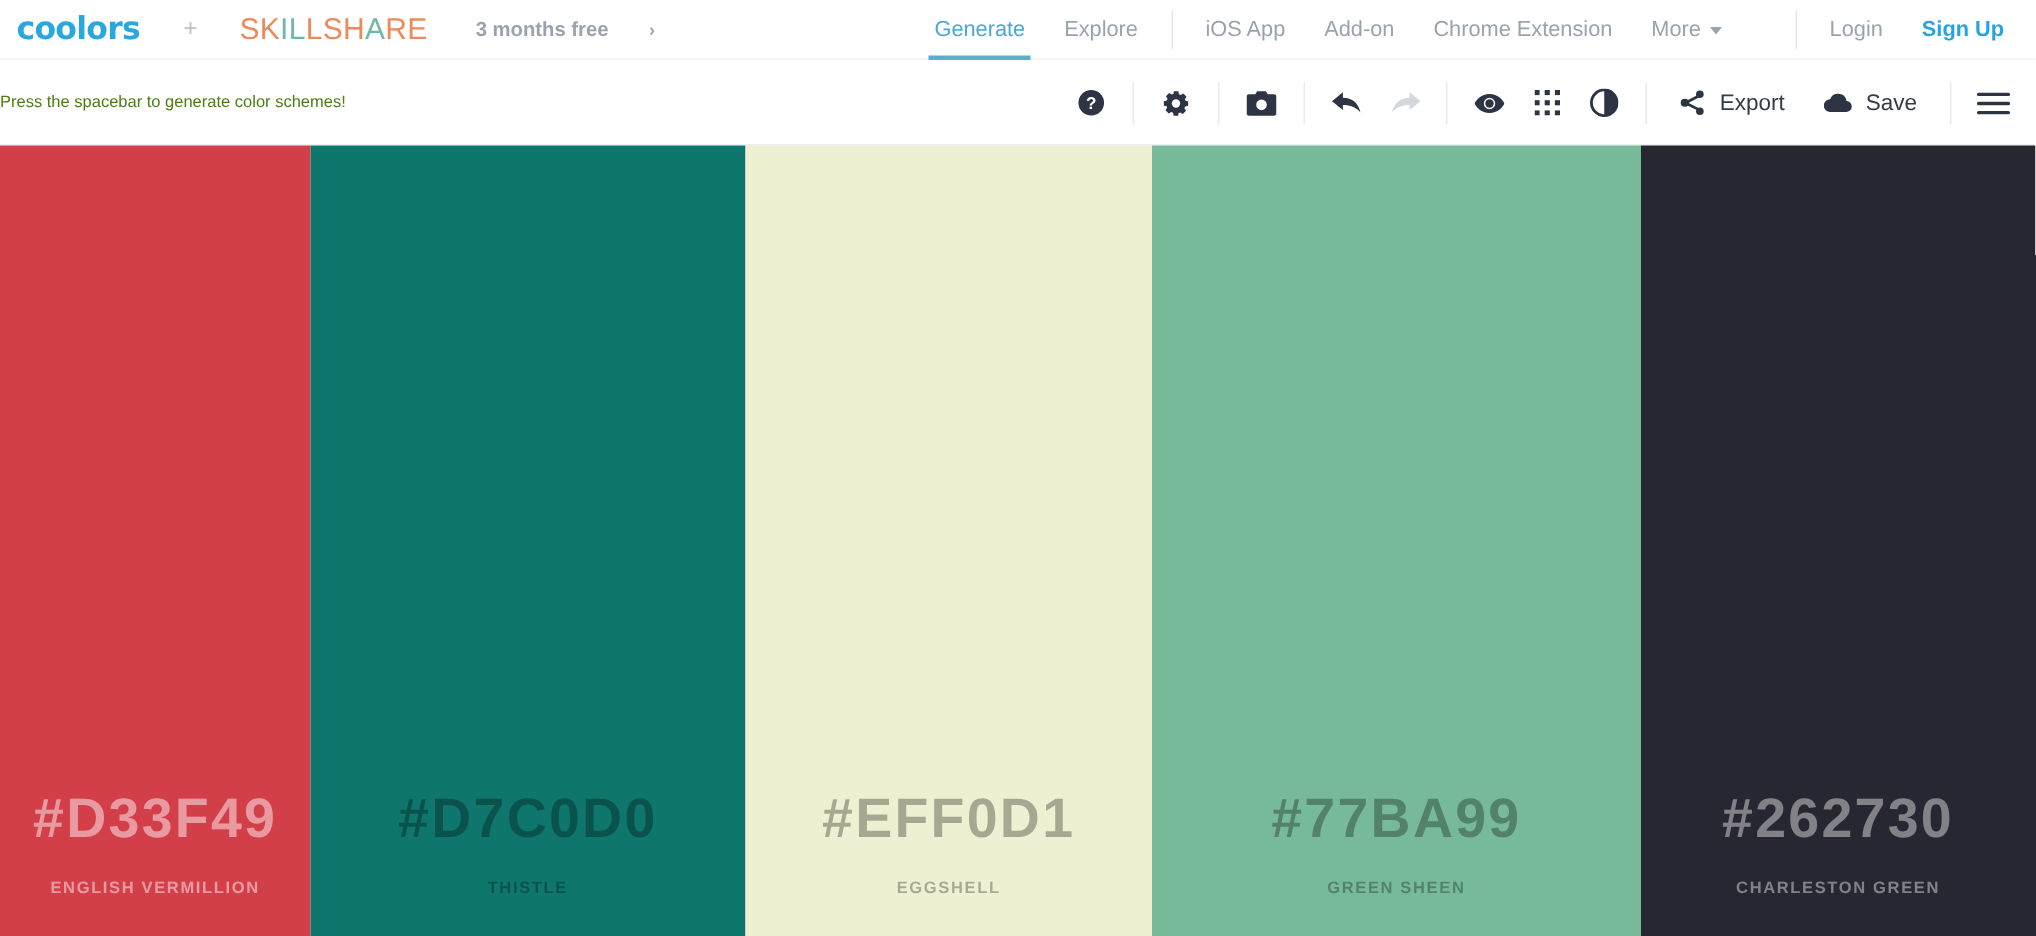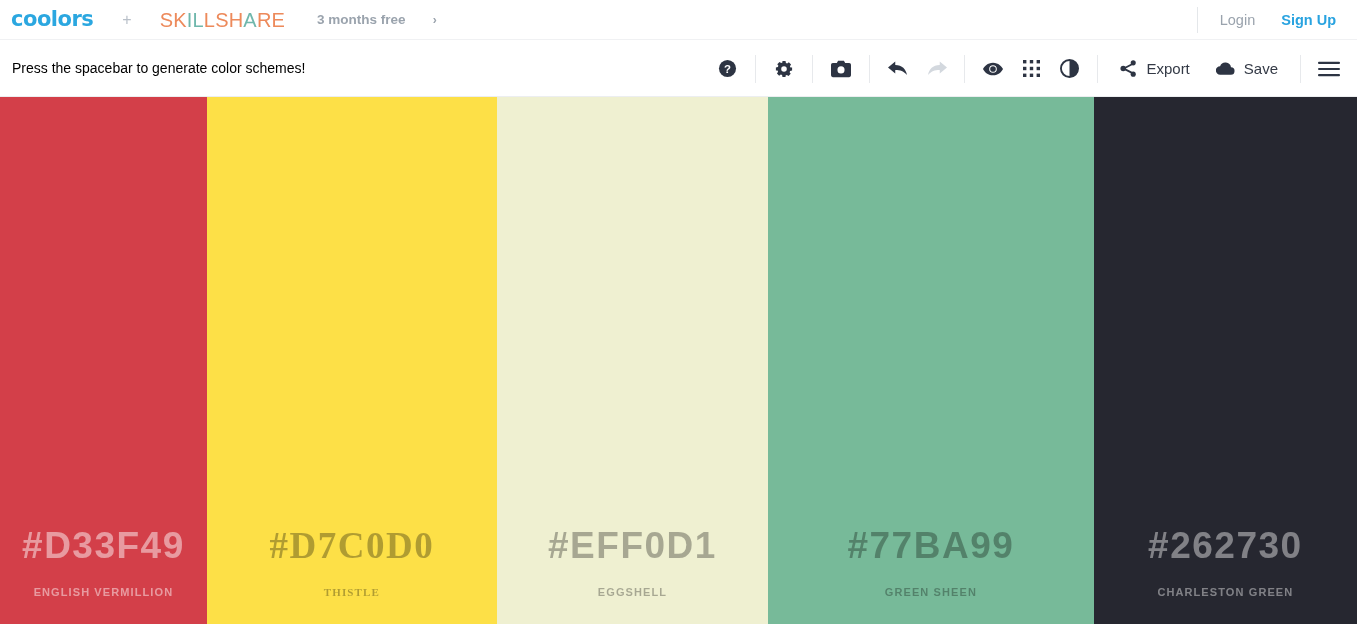--- a/index.html
+++ b/index.html
@@ -120,23 +120,23 @@
   
   .toolbar {
     height: 57px;
     display: flex;
     align-items: center;
     background: #fff;
     border-bottom: 1px solid #eceef0;
     position: relative;
   }
   .toolbar-hint {
-    padding-left: 12px;
-    font-size: 14px;
-    color: #000000;
+    padding-left: 0;
+    font-size: 11px;
+    color: #4d7c0f;
     white-space: nowrap;
   }
   .toolbar-right {
     position: absolute;
     right: 0; top: 0;
     height: 57px;
     display: flex;
     align-items: center;
   }
   .tb-group {
@@ -207,20 +207,32 @@
 <div class="topnav">
 
   <div class="brand-zone">
     <span class="logo-coolors">coolors</span>
     <span class="logo-plus">+</span>
     <span class="logo-skillshare" id="skillshare-logo"><span class="ss-o">S</span><span class="ss-o">K</span><span class="ss-t">I</span><span class="ss-t">L</span><span class="ss-o">L</span><span class="ss-o">S</span><span class="ss-o">H</span><span class="ss-t">A</span><span class="ss-o">R</span><span class="ss-o">E</span></span>
     <span class="promo-text">3 months free</span>
     <span class="promo-arrow">›</span>
   </div>
 
+  <div class="nav-center">
+    <div class="nav-item active">Generate</div>
+    <div class="nav-item">Explore</div>
+    <div class="nav-sep"></div>
+    <div class="nav-item">iOS App</div>
+    <div class="nav-item">Add-on</div>
+    <div class="nav-item">Chrome Extension</div>
+    <div class="nav-item">
+      <span>More</span>
+      <span class="caret"></span>
+    </div>
+  </div>
 
   <div class="nav-right">
     <div class="nav-sep"></div>
     <div class="nav-item">Login</div>
     <div class="nav-item signup">Sign Up</div>
   </div>
 </div>
 
 <div class="toolbar">
   <div class="toolbar-hint">Press the spacebar to generate color schemes!</div>
@@ -330,21 +342,21 @@
     </div>
 
   </div>
 </div>
 
 <div class="palette" id="palette">
     <div class="swatch" style="background: rgb(211, 63, 73); color: rgba(255, 255, 255, 0.48); width: 209px;">
       <div class="hex">#D33F49</div>
       <div class="cname">ENGLISH VERMILLION</div>
     </div>
-    <div class="swatch" style="background: #fde047; color: rgba(0, 0, 0, 0.3); width: 293px; font-family: Liberation Serif, serif;">
+    <div class="swatch" style="background: #0f766e; color: rgba(0, 0, 0, 0.3); width: 293px;">
       <div class="hex">#D7C0D0</div>
       <div class="cname">THISTLE</div>
     </div>
     <div class="swatch" style="background: rgb(239, 240, 209); color: rgba(0, 0, 0, 0.3); width: 274px;">
       <div class="hex">#EFF0D1</div>
       <div class="cname">EGGSHELL</div>
     </div>
     <div class="swatch" style="background: rgb(119, 186, 153); color: rgba(0, 0, 0, 0.3); width: 329px;">
       <div class="hex">#77BA99</div>
       <div class="cname">GREEN SHEEN</div>

